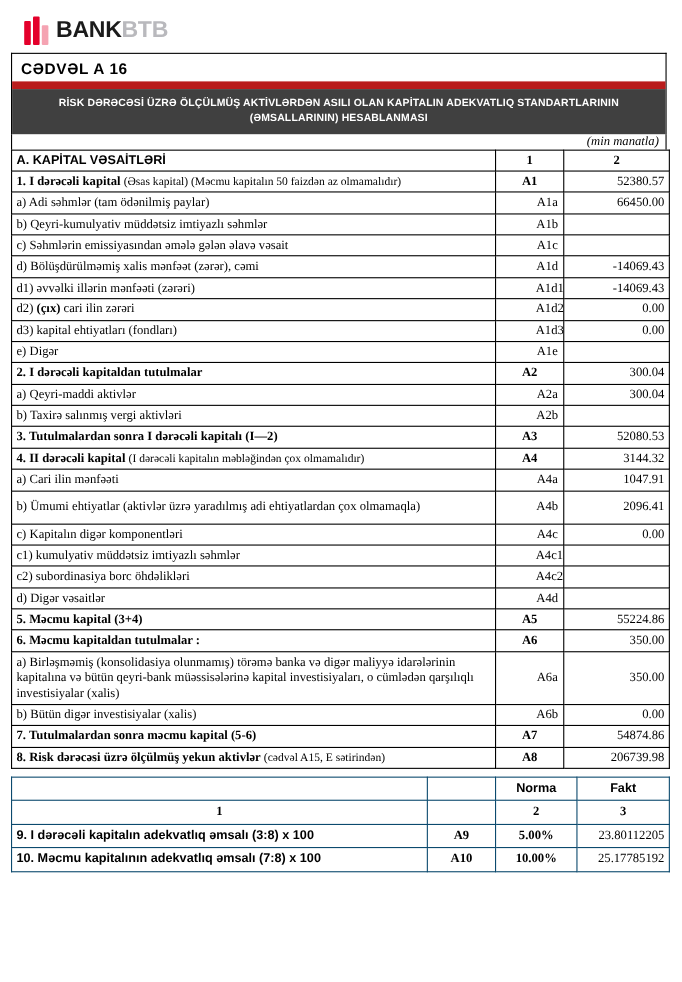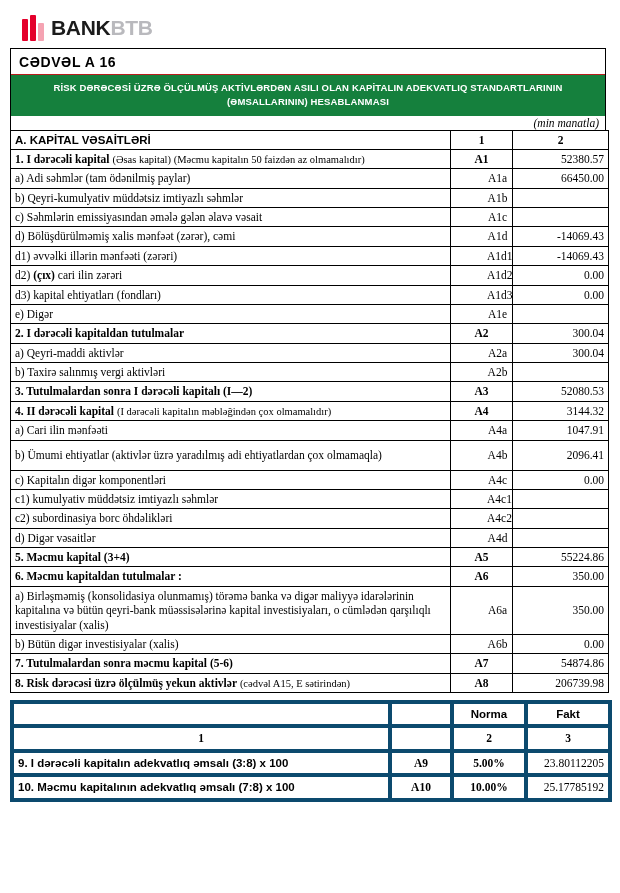--- a/index.html
+++ b/index.html
@@ -51,24 +51,24 @@
   .titlebar {
     border: 1px solid #000;
     border-bottom: none;
   }
   .tbl-label {
     font-family: "Liberation Sans", sans-serif;
     font-weight: bold;
     font-size: 14px;
     letter-spacing: 0.6px;
     padding: 5px 8px 4px 8px;
-    border-bottom: 1px solid #b91c1c;
+    border-bottom: 7px solid #b91c1c;
   }
   .tbl-title {
-    background: #15803d;
+    background: #404040;
     color: #ffffff;
     font-family: "Liberation Sans", sans-serif;
     font-weight: bold;
     font-size: 9.5px;
     letter-spacing: 0.15px;
     text-align: center;
     padding: 6px 28px 7px 28px;
     line-height: 1.45;
   }
   .unit-row {
@@ -127,21 +127,21 @@
   .desc b { font-weight: bold; }
 
   
   .gap { height: 7px; }
   table.bottom {
     border-collapse: collapse;
     width: 100%;
     table-layout: fixed;
   }
   table.bottom td {
-    border: 4px solid #0c4a6e;
+    border: 1px solid #0c4a6e;
     padding: 3px 4px;
     font-size: 11.5px;
     line-height: 1.25;
   }
   col.b-desc { width: 378px; }
   col.b-code { width: 62px; }
   col.b-norma { width: 74px; }
   col.b-fakt { width: 84px; }
   td.bhdr {
     text-align: center;

